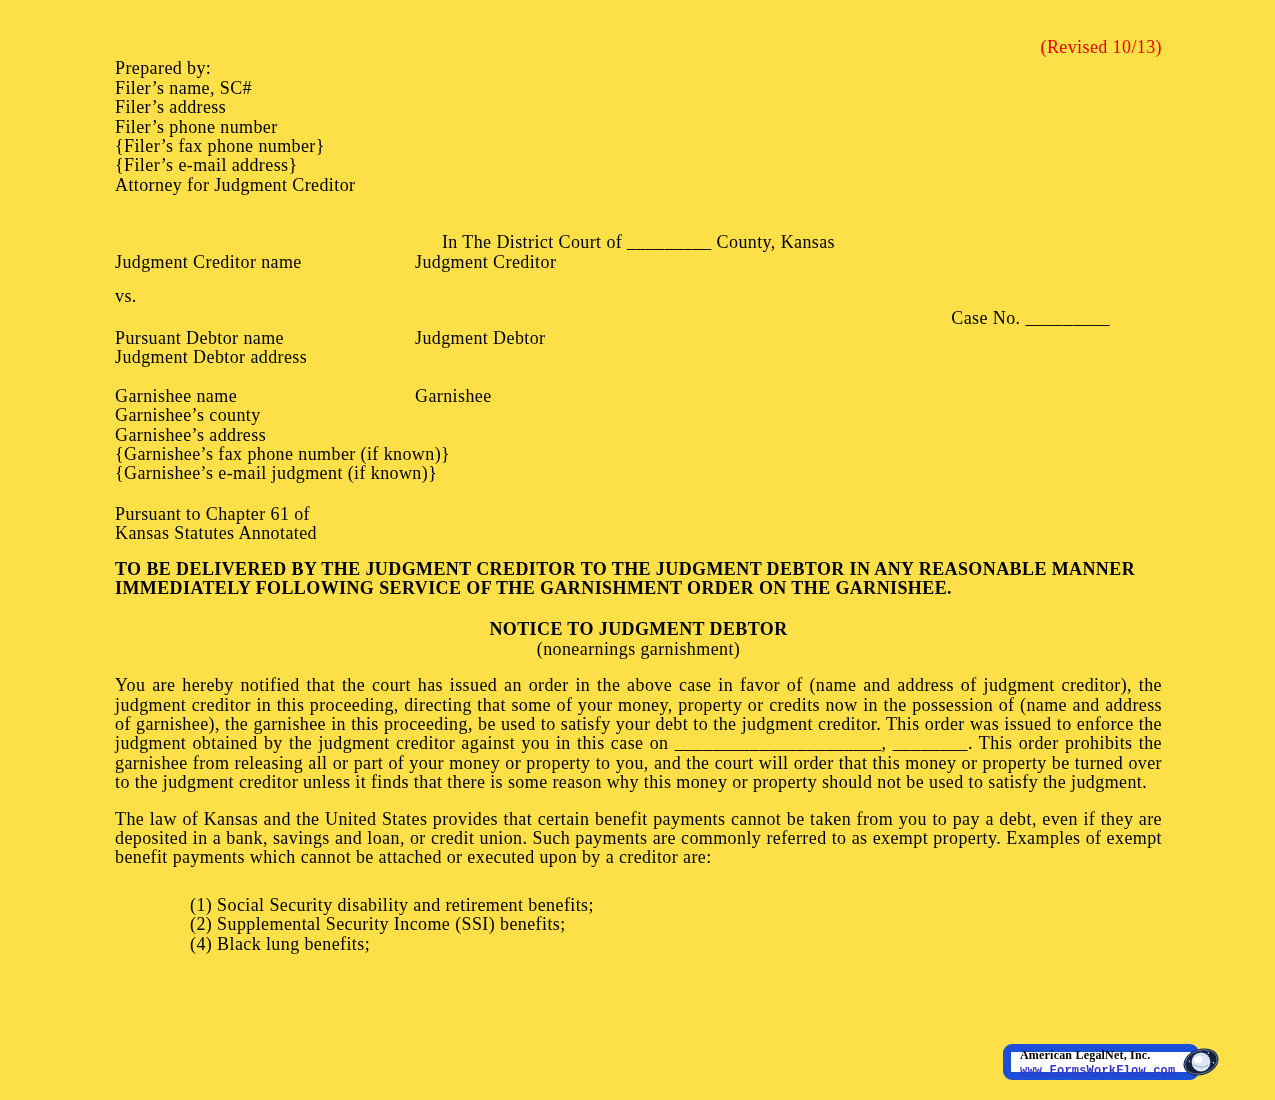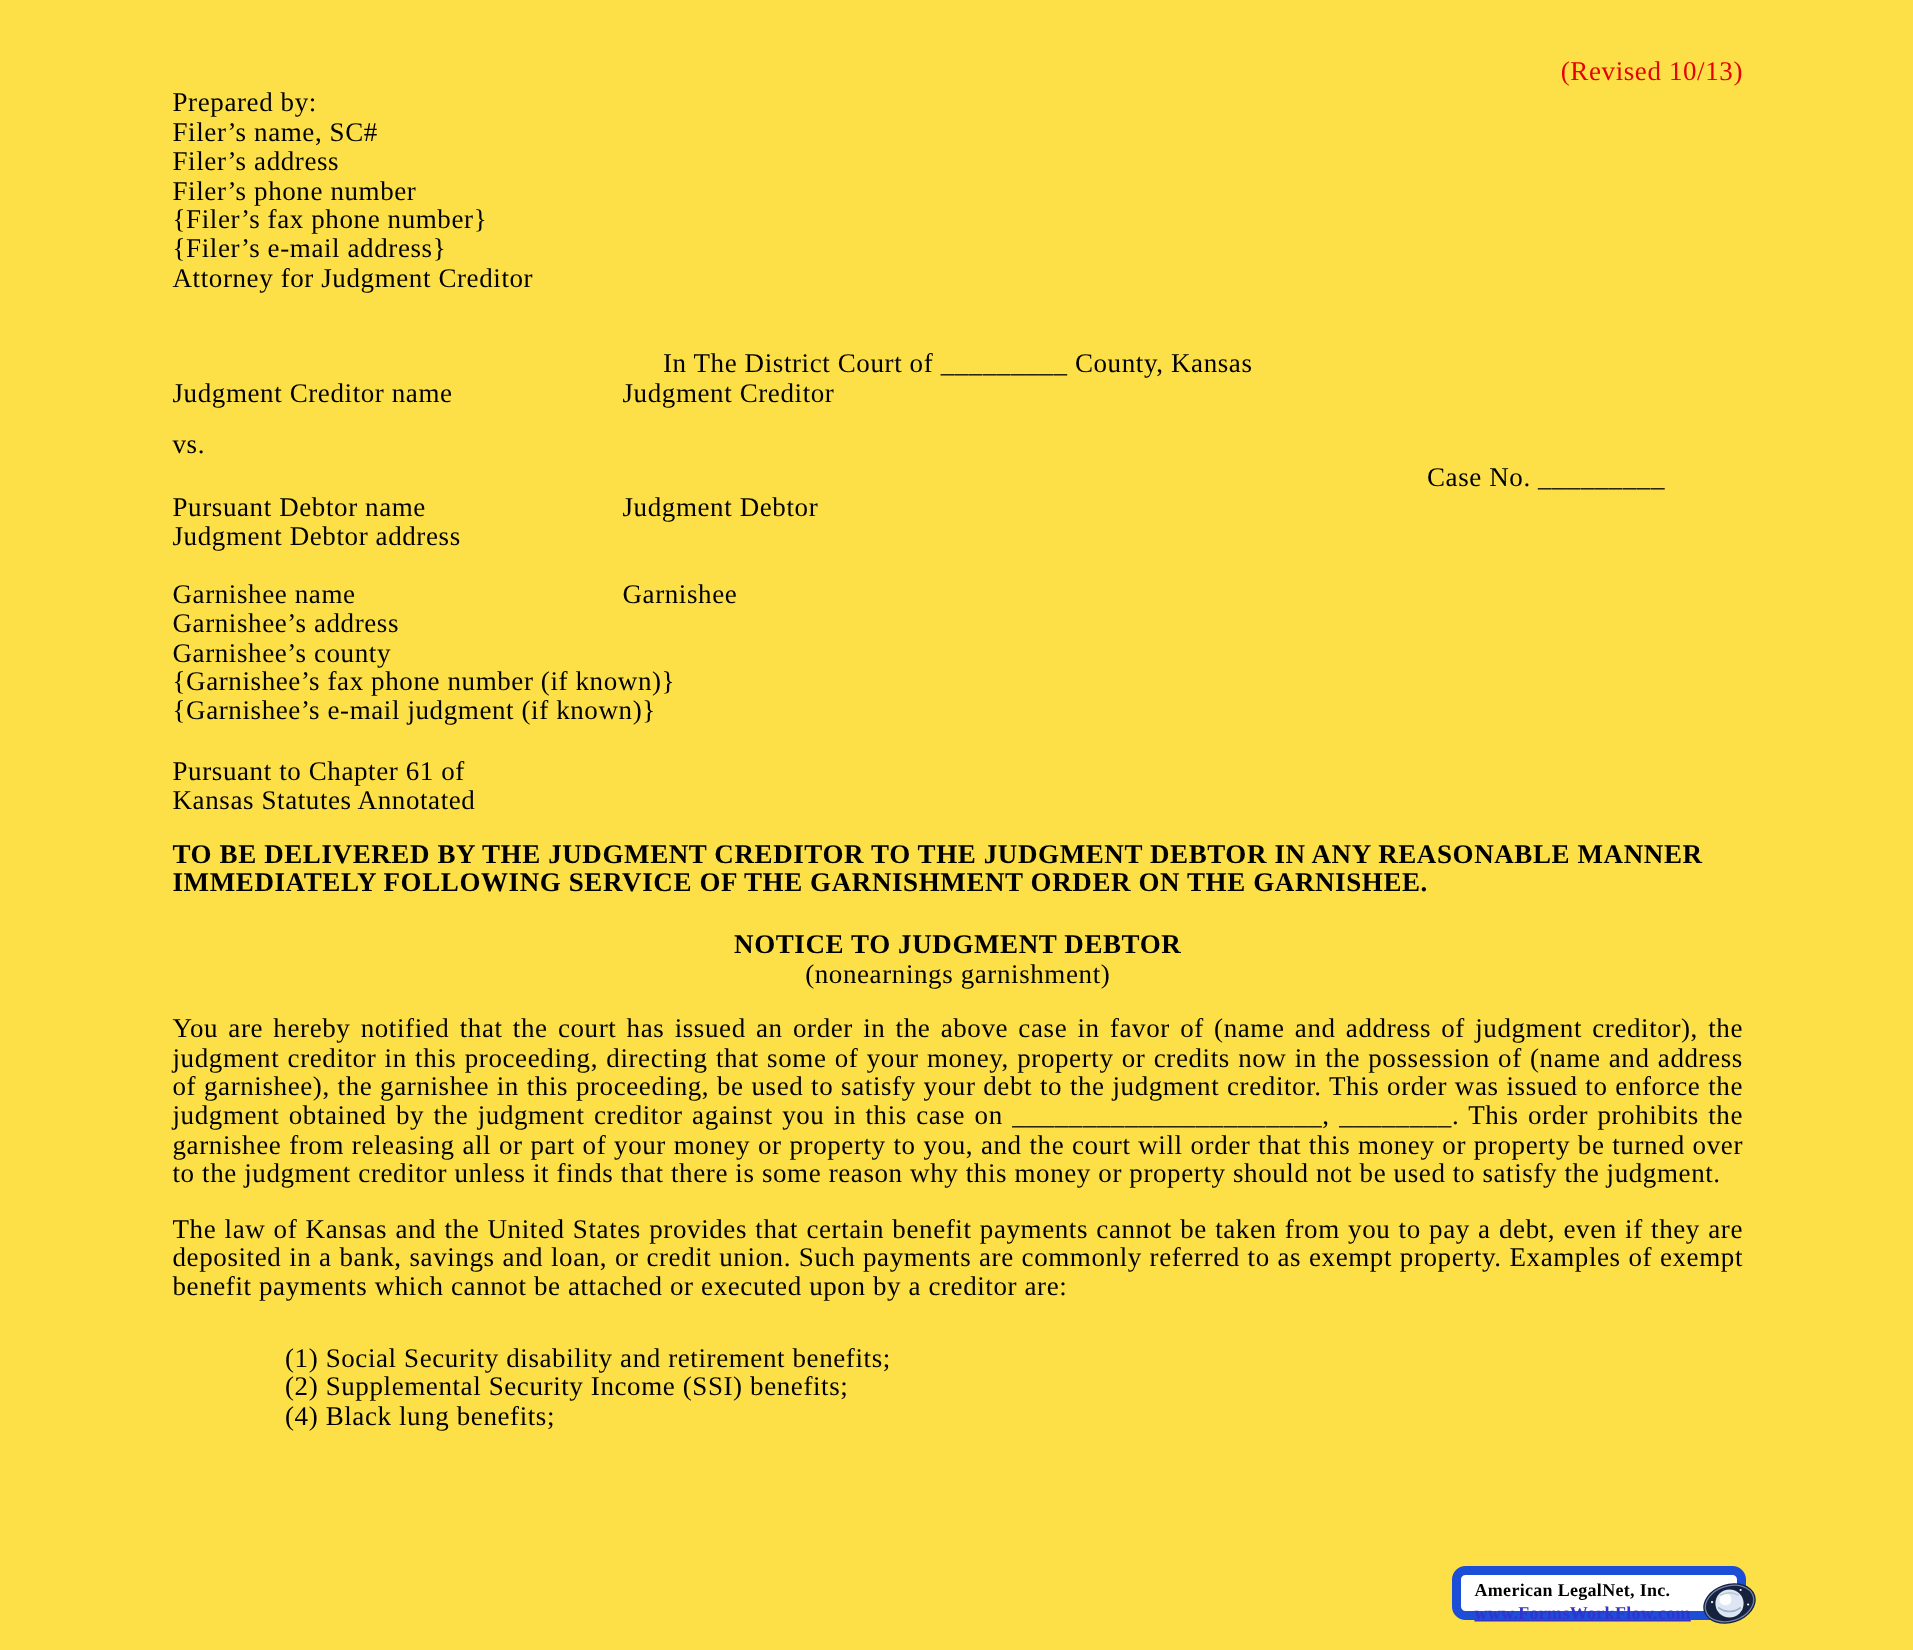--- a/index.html
+++ b/index.html
@@ -25,25 +25,25 @@
   .vs-line{ margin-top:15px; }
   .case-line{ text-align:right; margin-right:52px; margin-top:3px; }
   .garnishee-block{ margin-top:19px; }
   .pursuant-block{ margin-top:21px; }
   .delivery{ margin-top:16px; font-weight:bold; text-align:left; }
   .notice-title{ text-align:center; font-weight:bold; margin-top:22px; }
   .notice-sub{ text-align:center; }
   .body-para{ margin:17px 0 0 0; text-align:justify; }
   .exempt-list{ margin-top:28px; padding-left:75px; }
   .footer-badge{
-    position:absolute; left:968px; top:1044px;
+    position:absolute; left:1003px; top:1044px;
     width:196px; height:36px;
-    border:6px solid #1d4ed8; border-radius:9px;
+    border:8px solid #1d4ed8; border-radius:9px;
     background:#ffffff;
-    display:flex; 
+    display:flex; align-items:center;
     box-sizing:border-box;
     padding:2px 2px 2px 9px;
   }
   .footer-text{ flex:1 1 auto; line-height:13px; }
   .footer-company{
     font-family:"Liberation Serif","DejaVu Serif",serif;
     font-weight:bold; font-size:12px; letter-spacing:0.2px; white-space:nowrap;
   }
   .footer-link{
     font-size:12px; font-weight:bold; letter-spacing:0.2px;
@@ -84,22 +84,22 @@
     <span class="lbl">Pursuant Debtor name</span>
     <span>Judgment Debtor</span>
   </div>
   <div>Judgment Debtor address</div>
 
   <div class="garnishee-block">
     <div class="cap-row">
       <span class="lbl">Garnishee name</span>
       <span>Garnishee</span>
     </div>
+    <div>Garnishee’s county</div>
     <div>Garnishee’s address</div>
-    <div>Garnishee’s county</div>
     <div>{Garnishee’s fax phone number (if known)}</div>
     <div>{Garnishee’s e-mail judgment (if known)}</div>
   </div>
 
   <div class="pursuant-block">
     <div>Pursuant to Chapter 61 of</div>
     <div>Kansas Statutes Annotated</div>
   </div>
 
   <div class="delivery">TO BE DELIVERED BY THE JUDGMENT CREDITOR TO THE JUDGMENT DEBTOR IN ANY REASONABLE MANNER IMMEDIATELY FOLLOWING SERVICE OF THE GARNISHMENT ORDER ON THE GARNISHEE.</div>
@@ -113,21 +113,21 @@
 
   <div class="exempt-list">
     <div>(1) Social Security disability and retirement benefits;</div>
     <div>(2) Supplemental Security Income (SSI) benefits;</div>
     <div>(4) Black lung benefits;</div>
   </div>
 
   <div class="footer-badge">
     <div class="footer-text">
       <span class="footer-company">American LegalNet, Inc.</span><br>
-      <span class="footer-link" style="color: rgb(51, 51, 204);">www.FormsWorkFlow.com</span>
+      <span class="footer-link" style="color: rgb(51, 51, 204); font-family: Liberation Mono, monospace;">www.FormsWorkFlow.com</span>
     </div>
     <svg class="globe" viewBox="0 0 44 38" xmlns="http://www.w3.org/2000/svg">
       <g transform="rotate(-18 22 19)">
         <ellipse cx="22" cy="19" rx="20" ry="14.5" fill="#16213e"></ellipse>
         <ellipse cx="22" cy="19" rx="18.5" ry="13" fill="none" stroke="#6d82ad" stroke-width="1"></ellipse>
         <circle cx="10" cy="14" r="0.8" fill="#ffffff"></circle>
         <circle cx="33" cy="12" r="0.8" fill="#ffffff"></circle>
         <circle cx="35" cy="24" r="0.8" fill="#ffffff"></circle>
       </g>
       <circle cx="22" cy="19" r="10.5" fill="#dde6f2"></circle>

